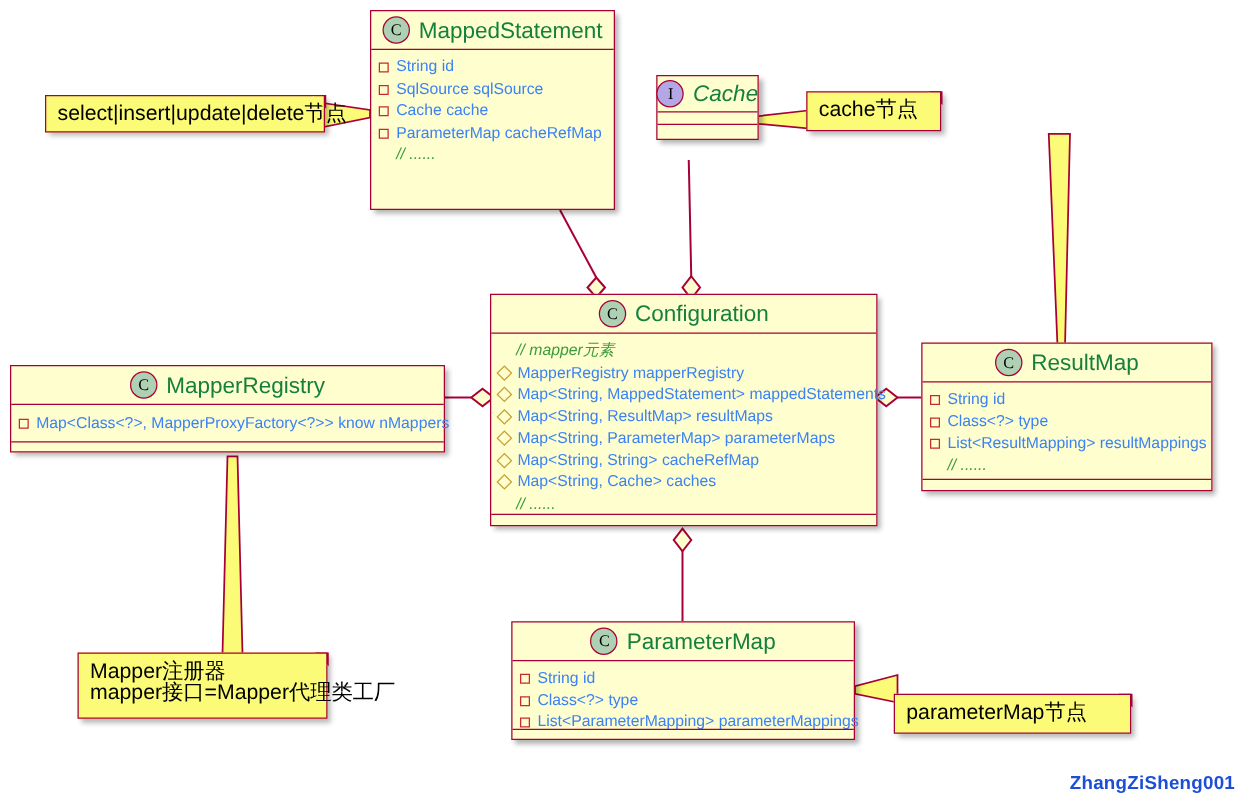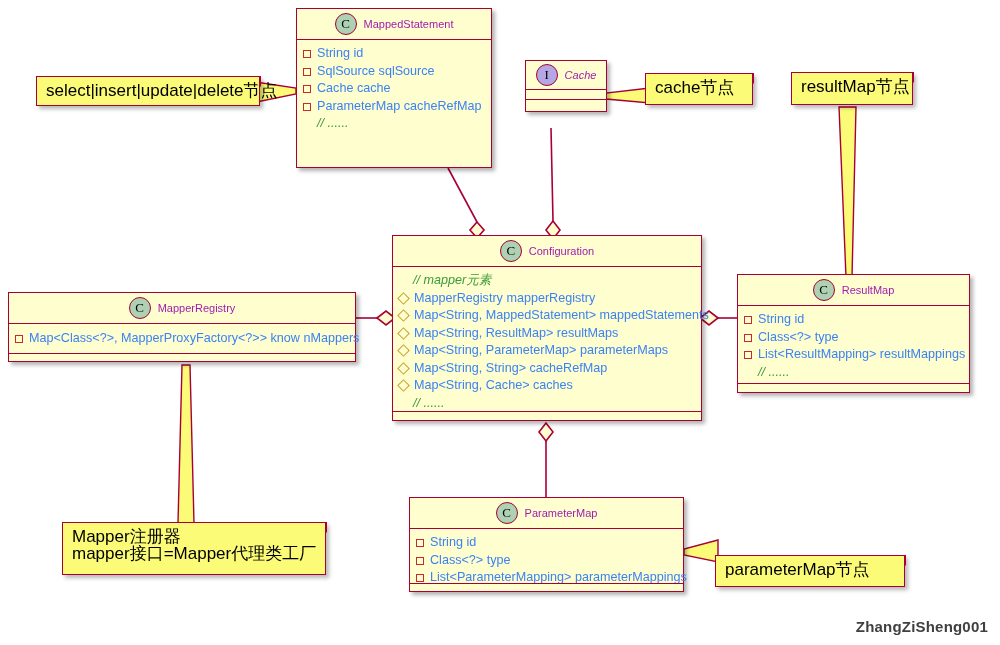--- a/index.html
+++ b/index.html
@@ -56,22 +56,22 @@
     justify-content: center;
     font-size: 13px;
     font-family: "Liberation Serif", serif;
     color: #000000;
     box-sizing: border-box;
     flex: none;
   }
   .stereo.class-mark { background: #ADD1B2; }
   .stereo.iface-mark { background: #B4A7E5; }
   .cls-title {
-    font-size: 11px;
-    color: #a21caf;
+    font-size: 18px;
+    color: #15803d;
     white-space: nowrap;
   }
   .cls-title.italic { font-style: italic; }
 
   .uml-body {
     padding: 5px 4px 5px 6px;
     box-sizing: border-box;
   }
   .uml-footer {
     border-top: 1.5px solid #A80036;
@@ -146,21 +146,21 @@
     border-left: 9px solid transparent;
     border-top: 9px solid #FBFB77;
   }
   .note-line { display: block; }
 
   
   #watermark {
     position: absolute;
     right: 12px;
     bottom: 10px;
-    color: #404040;
+    color: #1d4ed8;
     font-size: 15px;
     font-weight: bold;
     letter-spacing: 0.2px;
   }
 </style>
 </head>
 <body>
 
 <div id="canvas">
 
@@ -349,27 +349,22 @@
     <span class="fold-inner"></span>
     <span class="note-line">select|insert|update|delete节点</span>
   </div>
 
   <div class="note" style="left:645px; top:73px; width:108px; height:32px;">
     <span class="fold"></span>
     <span class="fold-inner"></span>
     <span class="note-line">cache节点</span>
   </div>
 
-  <div class="note" style="left:791px; top:72px; width:122px; height:33px;">
-    <span class="fold"></span>
-    <span class="fold-inner"></span>
-    <span class="note-line">resultMap节点</span>
-  </div>
-
-  <div class="note" style="left:62px; top:522px; width:264px; height:53px;">
+
+  <div class="note" style="left:62px; top:522px; width:200px; height:53px;">
     <span class="fold"></span>
     <span class="fold-inner"></span>
     <span class="note-line">Mapper注册器</span>
     <span class="note-line">mapper接口=Mapper代理类工厂</span>
   </div>
 
   <div class="note" style="left:715px; top:535px; width:190px; height:32px;margin-top:20px;">
     <span class="fold"></span>
     <span class="fold-inner"></span>
     <span class="note-line">parameterMap节点</span>

